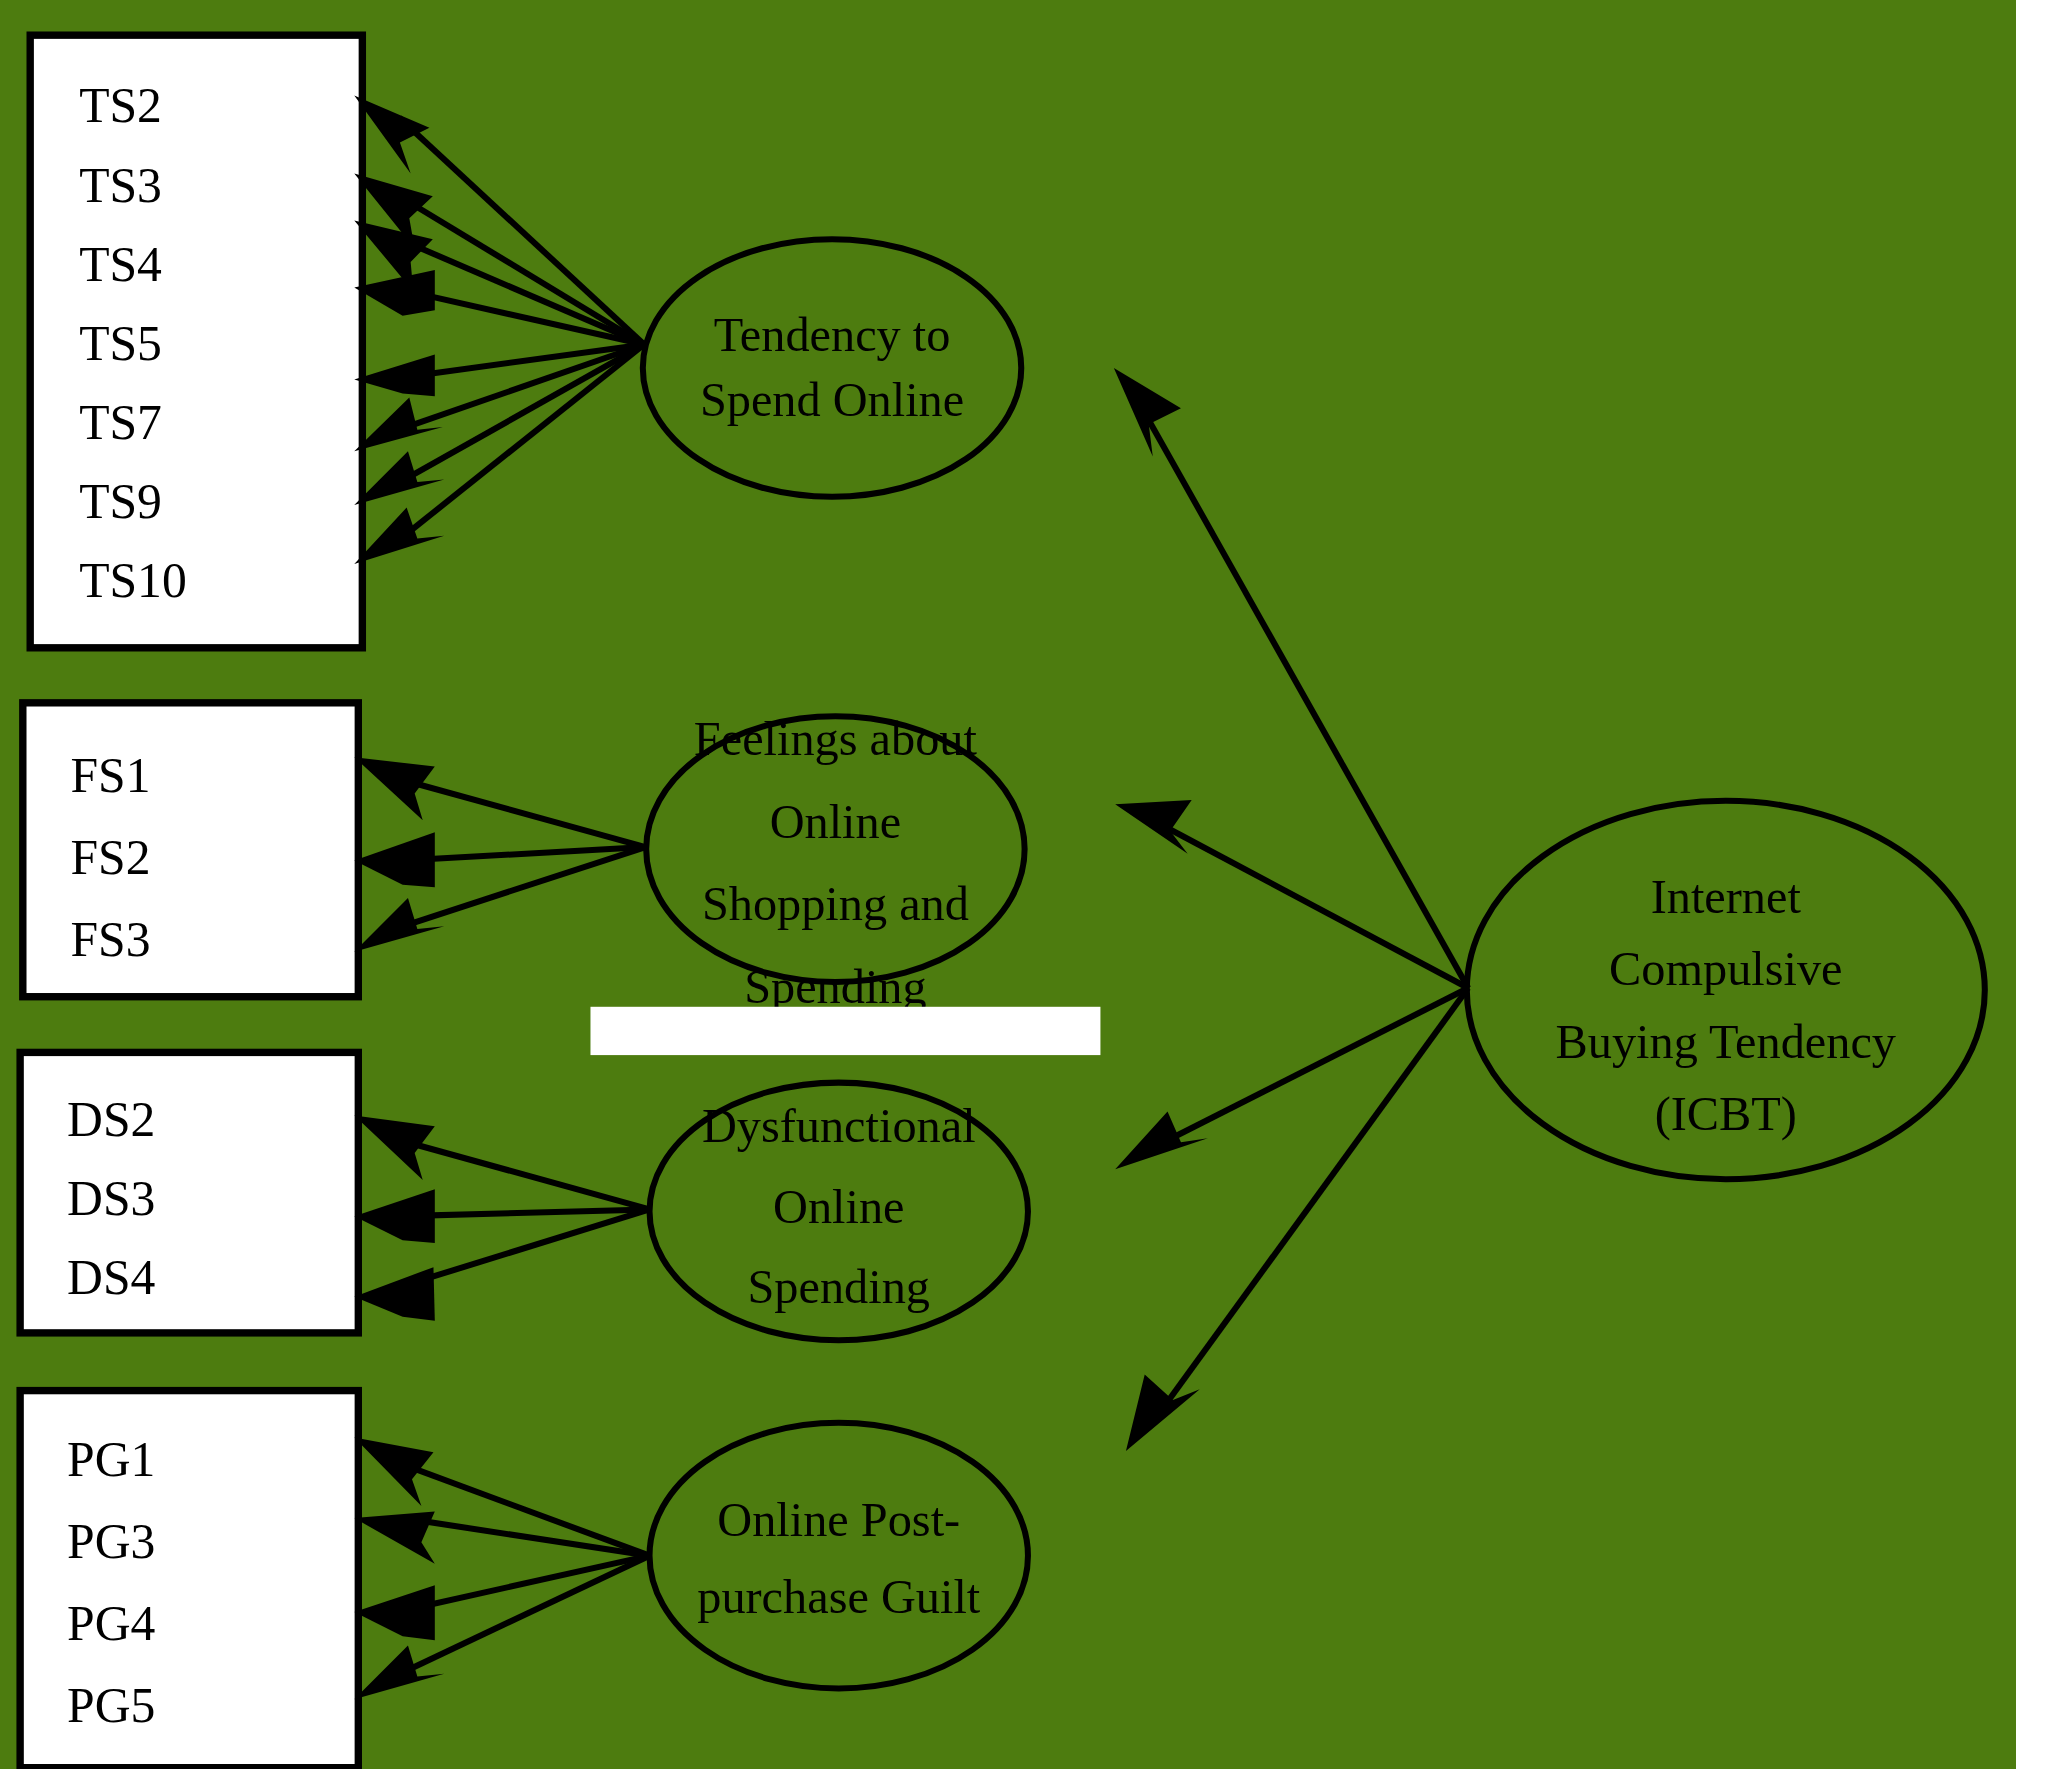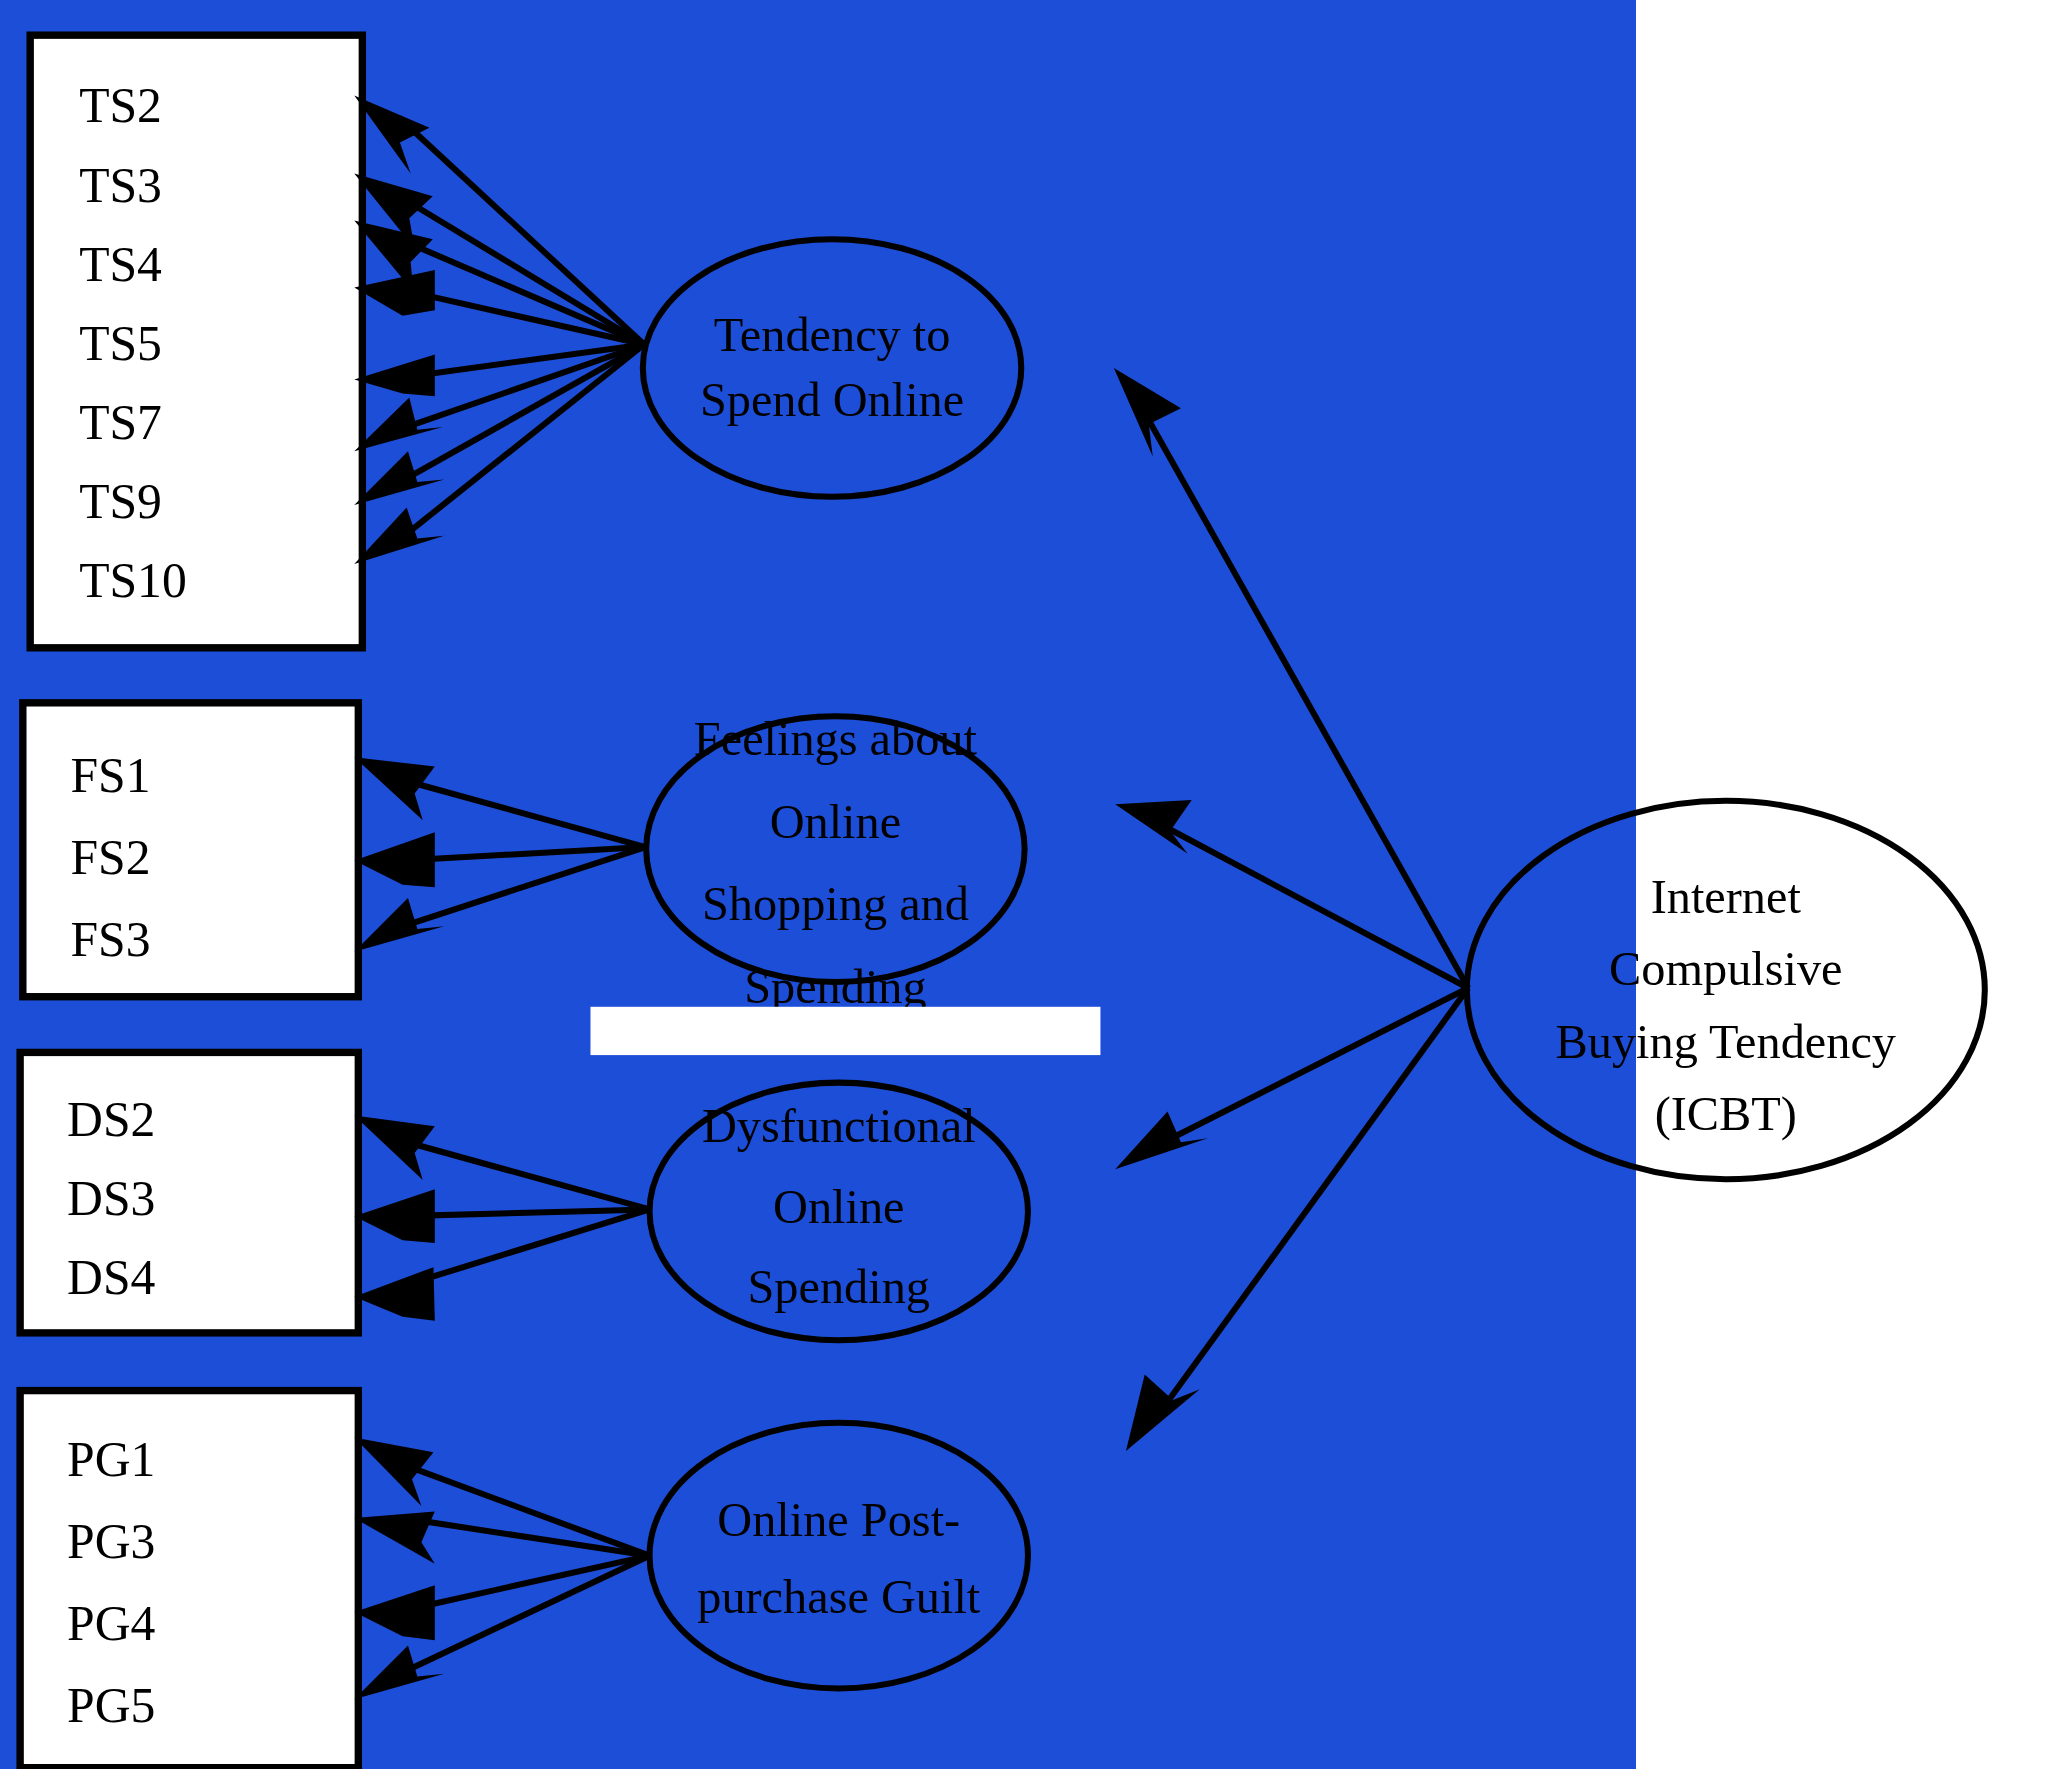--- a/index.html
+++ b/index.html
@@ -9,23 +9,23 @@
     background: #ffffff;
   }
   body {
     font-family: "Liberation Serif", "DejaVu Serif", serif;
     width: 2066px;
     height: 1770px;
     overflow: hidden;
   }
   #diagram-root {
     position: relative;
-    width: 1636px;
+    width: 2016px;
     height: 1770px;
-    background: #1d4ed8;
+    background: #4d7c0f;
   }
   svg#sem-canvas {
     position: absolute;
     left: 0;
     top: 0;
     width: 2066px;
     height: 1770px;
     display: block;
   }
   text {

